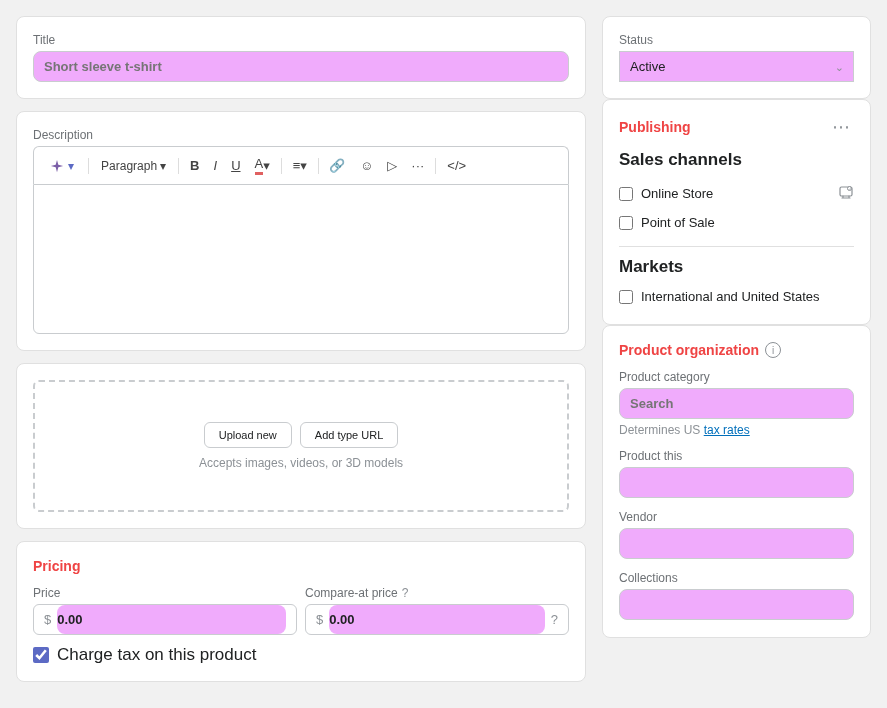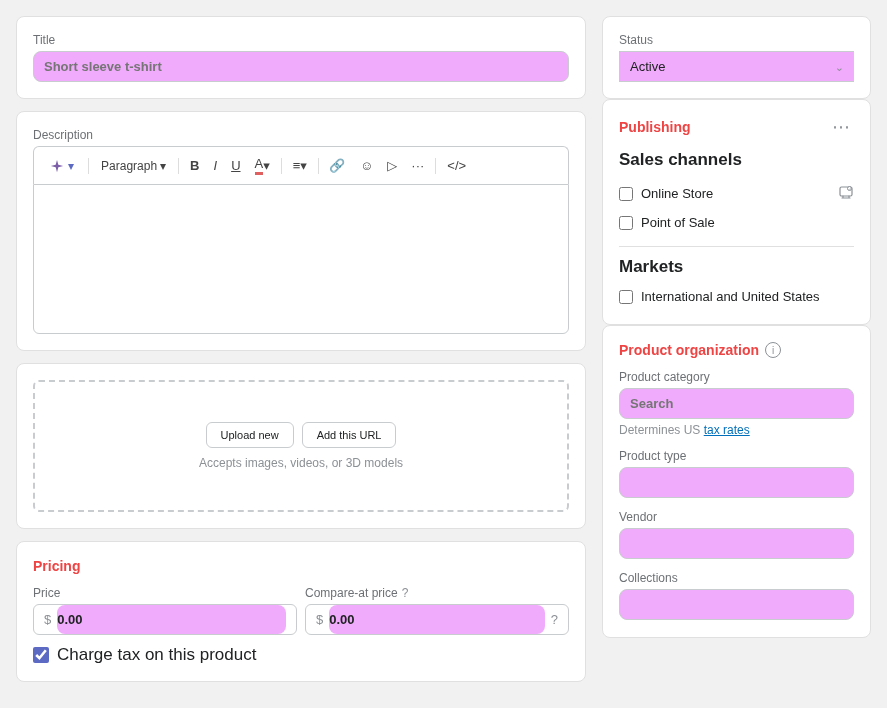--- a/index.html
+++ b/index.html
@@ -391,21 +391,21 @@
           </button>
         </div>
         <div class="editor-area" contenteditable="true" style=""></div>
       </div>
     </div>
 
     <div class="card">
       <div class="media-dropzone">
         <div class="media-buttons">
           <button class="btn-secondary">Upload new</button>
-          <button class="btn-secondary">Add this URL</button>
+          <button class="btn-secondary">Add type URL</button>
         </div>
         <div class="media-hint">Accepts images, videos, or 3D models</div>
       </div>
     </div>
 
     <div class="card pricing-card">
       <div class="card-title">Pricing</div>
       <div class="pricing-row">
         <div class="price-field">
           <div class="card-label">Price</div>
@@ -499,21 +499,21 @@
           <input type="text" placeholder="Search" style="">
         </div>
         <div class="hint-text">
           <span>Determines US</span>
           <span> </span>
           <a class="tax-link">tax rates</a>
         </div>
       </div>
 
       <div class="field-group">
-        <div class="card-label">Product type</div>
+        <div class="card-label">Product this</div>
         <input type="text" style="">
       </div>
 
       <div class="field-group">
         <div class="card-label">Vendor</div>
         <input type="text" style="">
       </div>
 
       <div class="field-group">
         <div class="card-label">Collections</div>

